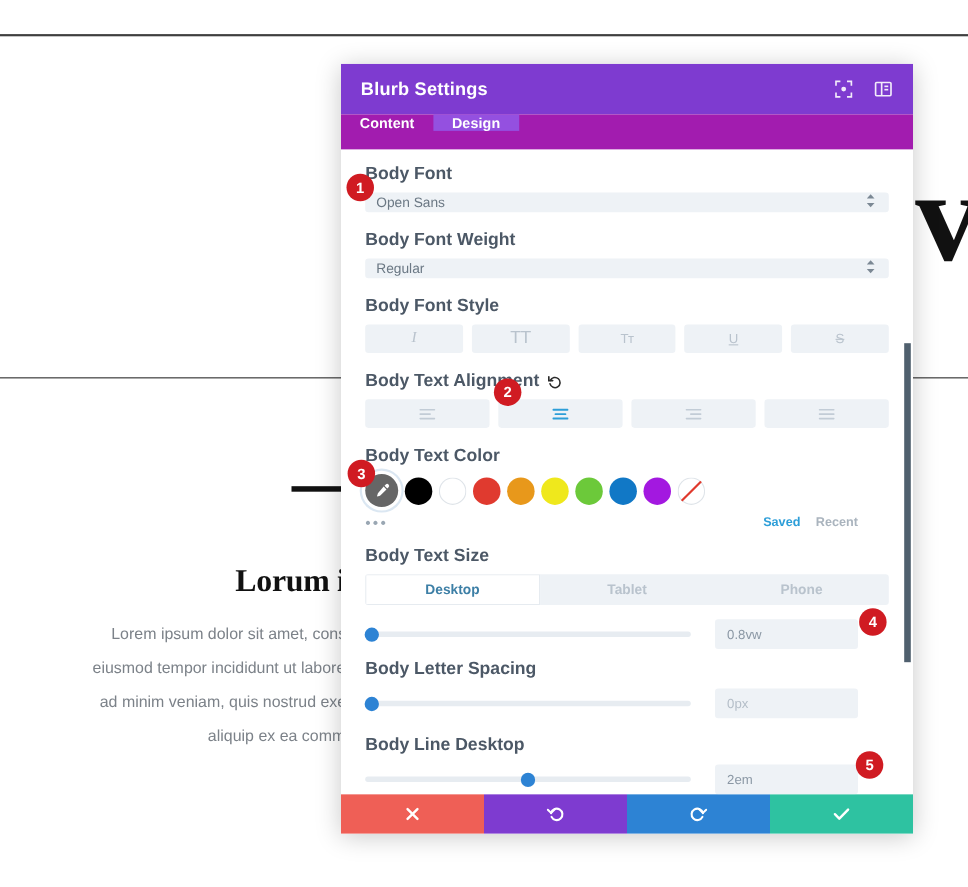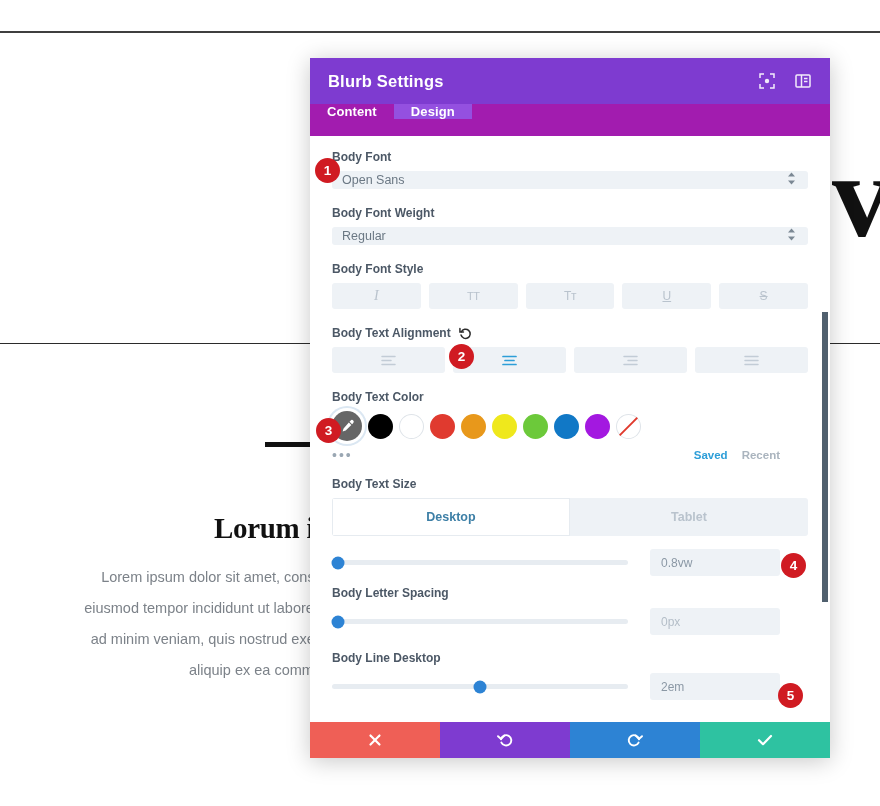--- a/index.html
+++ b/index.html
@@ -66,21 +66,21 @@
   .tab.active { background: #9450e0; }
 
   .body {
     flex: 1; background: #fff; position: relative;
     padding: 14px 22px 6px 22px;
     overflow: hidden;
   }
 
   .field { margin-bottom: 4px; }
   .label {
-    font-size: 12px; color: #4c5866; font-weight: 700;
+    font-size: 16px; color: #4c5866; font-weight: 700;
     margin-bottom: 7px; display: flex; align-items: center; gap: 8px;
   }
   .reset-icon { width: 13px; height: 13px; display:block; }
 
   .select {
     height: 18px; background: #eef2f6; border: none; border-radius: 3px;
     display: flex; align-items: center; padding: 0 10px;
     font-size: 12.5px; color: #6b7884; position: relative; cursor: pointer;
   }
   .select .caret { position: absolute; right: 12px; top: 50%; transform: translateY(-50%); }
@@ -118,21 +118,21 @@
   }
   .dots { color: #9aa7b3; font-size: 14px; letter-spacing: 2px; line-height: 10px; cursor:pointer;}
   .sw-tabs { margin-left: auto; display: flex; gap: 14px; padding-right: 28px; }
   .sw-tab { font-size: 11.5px; font-weight: 700; cursor: pointer; }
   .sw-tab.active { color: #2d9ed8; }
   .sw-tab.inactive { color: #aab4be; }
 
   
   .resp-tabs {
     display: flex; background: #eef2f6; border-radius: 3px; overflow: hidden;
-    height: 38px; margin-top: 2px;
+    height: 28px; margin-top: 2px;
   }
   .resp-tab {
     flex: 1; display: flex; align-items: center; justify-content: center;
     font-size: 12.5px; color: #b9c3cd; cursor: pointer; font-weight:700;
   }
   .resp-tab.active { background: #fff; color: #3d7fa6; box-shadow: 0 0 0 1px #e6ebf0 inset; }
 
   
   .slider-row { display: flex; align-items: center; gap: 14px; margin: 13px 0 10px 0; }
   .track {
@@ -248,21 +248,21 @@
         </div>
       </div>
 
       <div class="field" style="margin-top:17px">
         <div class="label">Body Font Style</div>
         <div class="btn-row">
           <div class="sq-btn">
             <span style="font-family:'Liberation Serif',serif;font-style:italic;font-size:14px;">I</span>
           </div>
           <div class="sq-btn">
-            <span style="font-size:11px;letter-spacing:-.5px;">TT</span>
+            <span style="font-size:16px;letter-spacing:-.5px;">TT</span>
           </div>
           <div class="sq-btn">
             <span style="font-size:12px;letter-spacing:-.5px;">Tт</span>
           </div>
           <div class="sq-btn">
             <span style="font-size:12px;text-decoration:underline;">U</span>
           </div>
           <div class="sq-btn">
             <span style="font-size:12px;text-decoration:line-through;">S</span>
           </div>
@@ -336,20 +336,21 @@
             <span class="sw-tab inactive">Recent</span>
           </div>
         </div>
       </div>
 
       <div class="field" style="margin-top:14px">
         <div class="label">Body Text Size</div>
         <div class="resp-tabs">
           <div class="resp-tab active">Desktop</div>
           <div class="resp-tab">Tablet</div>
+          <div class="resp-tab">Phone</div>
         </div>
         <div class="slider-row">
           <div class="track">
             <div class="knob" style="left:2%;"></div>
           </div>
           <div class="numbox">0.8vw</div>
         </div>
       </div>
 
       <div class="field">

